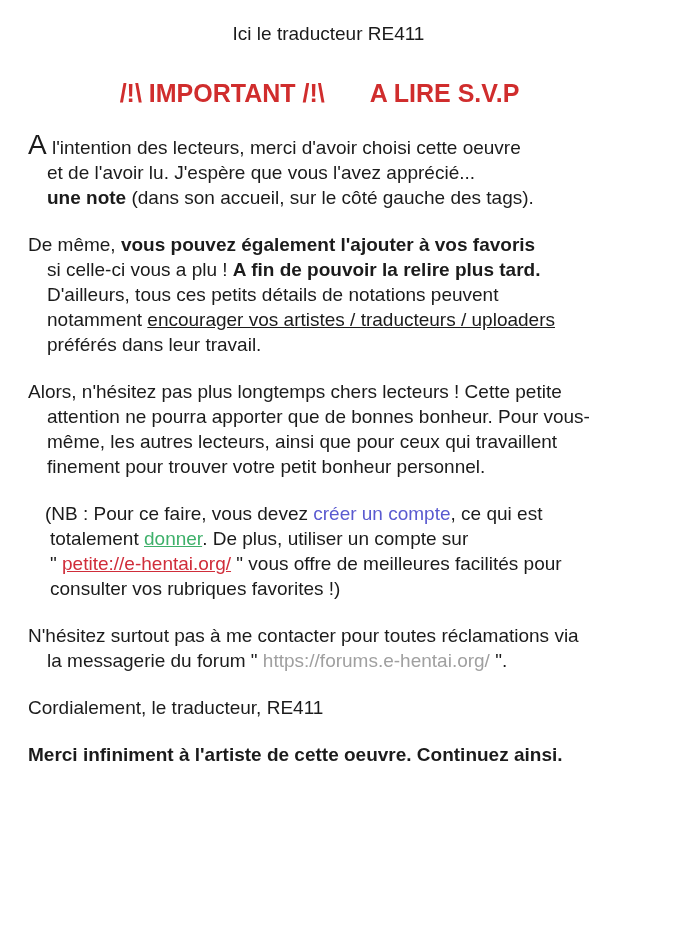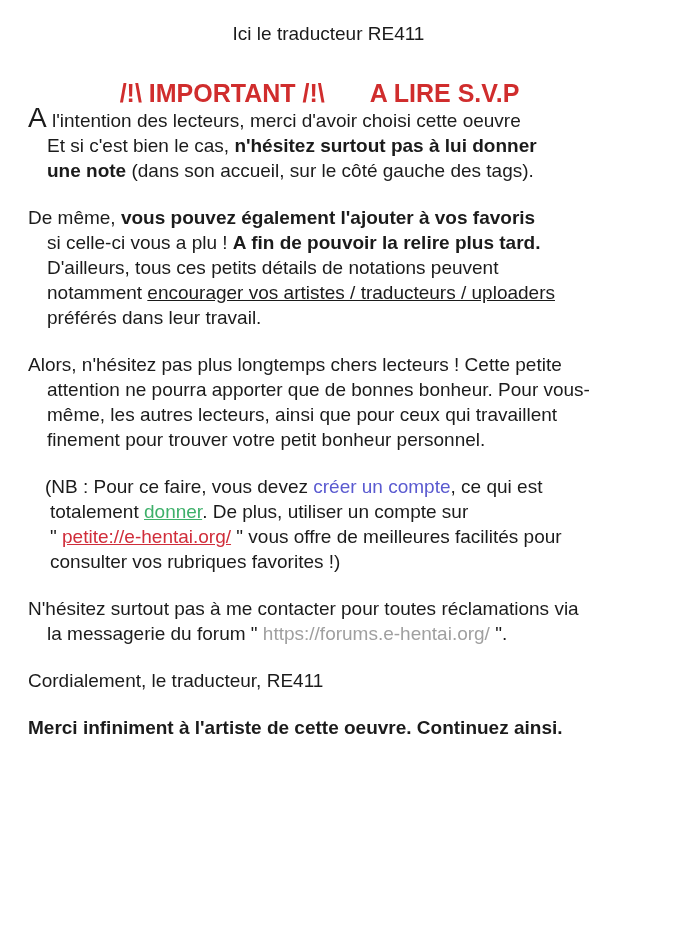--- a/index.html
+++ b/index.html
@@ -34,20 +34,21 @@
     font-weight: bold;
     color: var(--heading_red, #d02d2d);
     transform: translateX(-18px);
     white-space: nowrap;
   }
   .heading .gap {
     display: inline-block;
     width: 45px;
   }
   .content {
+    margin-top: 27px;
     font-size: 19px;
     line-height: 25px;
   }
   .para {
     margin: 0 0 22px 28px;
   }
   .line {
     white-space: nowrap;
   }
   .line.cont {
@@ -91,21 +92,21 @@
 <div class="doc">
   <div class="title">Ici le traducteur RE411</div>
 
   <div class="heading">
     <span>/!\ IMPORTANT /!\</span><span class="gap"></span><span>A LIRE S.V.P</span>
   </div>
 
   <div class="content">
       <div class="para" id="para-0">
         <div class="line first"><span class="lead">A</span><span> l'intention des lecteurs, merci d'avoir choisi cette oeuvre</span></div>
-        <div class="line cont"><span>Et si c'est bien le cas, </span><span class="b">n'hésitez surtout pas à lui donner</span></div>
+        <div class="line cont"><span>et de l'avoir lu. J'espère que vous l'avez apprécié...</span></div>
         <div class="line cont"><span class="b">une note</span><span> (dans son accueil, sur le côté gauche des tags).</span></div>
       </div>
       <div class="para" id="para-1">
         <div class="line first"><span>De même, </span><span class="b">vous pouvez également l'ajouter à vos favoris</span></div>
         <div class="line cont"><span>si celle-ci vous a plu ! </span><span class="b">A fin de pouvoir la relire plus tard.</span></div>
         <div class="line cont"><span>D'ailleurs, tous ces petits détails de notations peuvent</span></div>
         <div class="line cont"><span>notamment </span><span class="u">encourager vos artistes / traducteurs / uploaders</span></div>
         <div class="line cont"><span>préférés dans leur travail.</span></div>
       </div>
       <div class="para" id="para-2">

